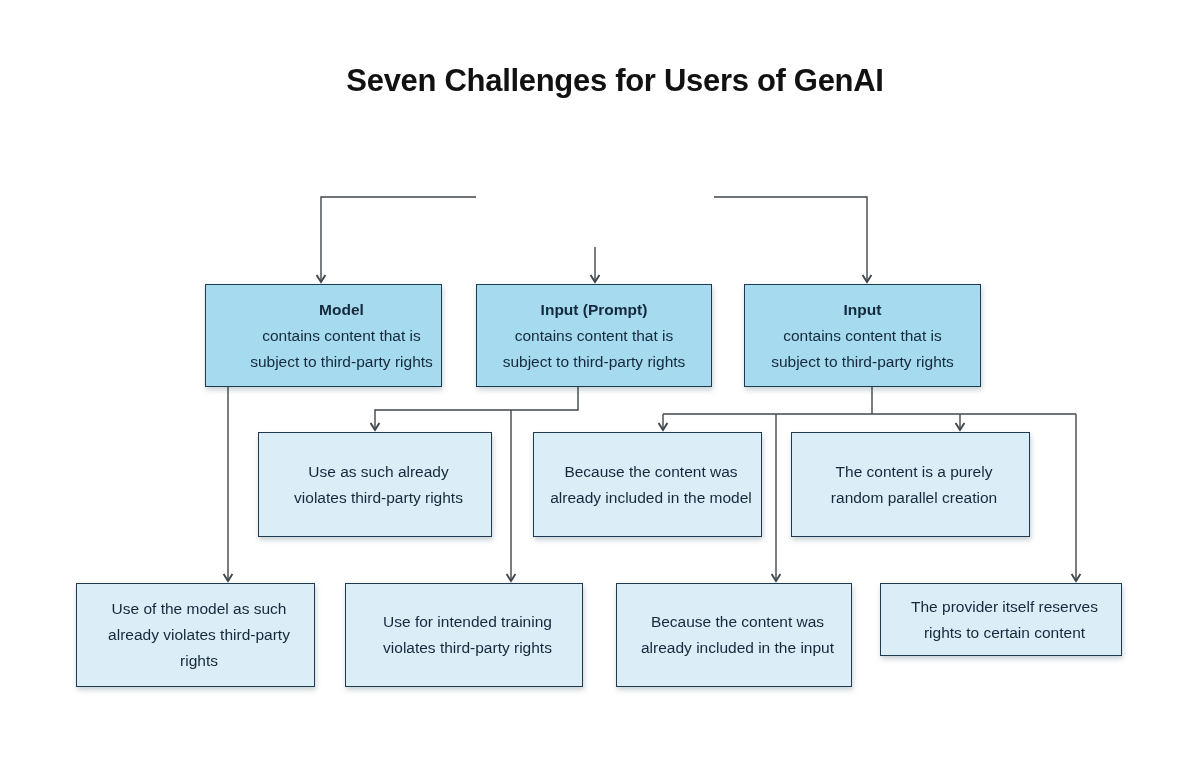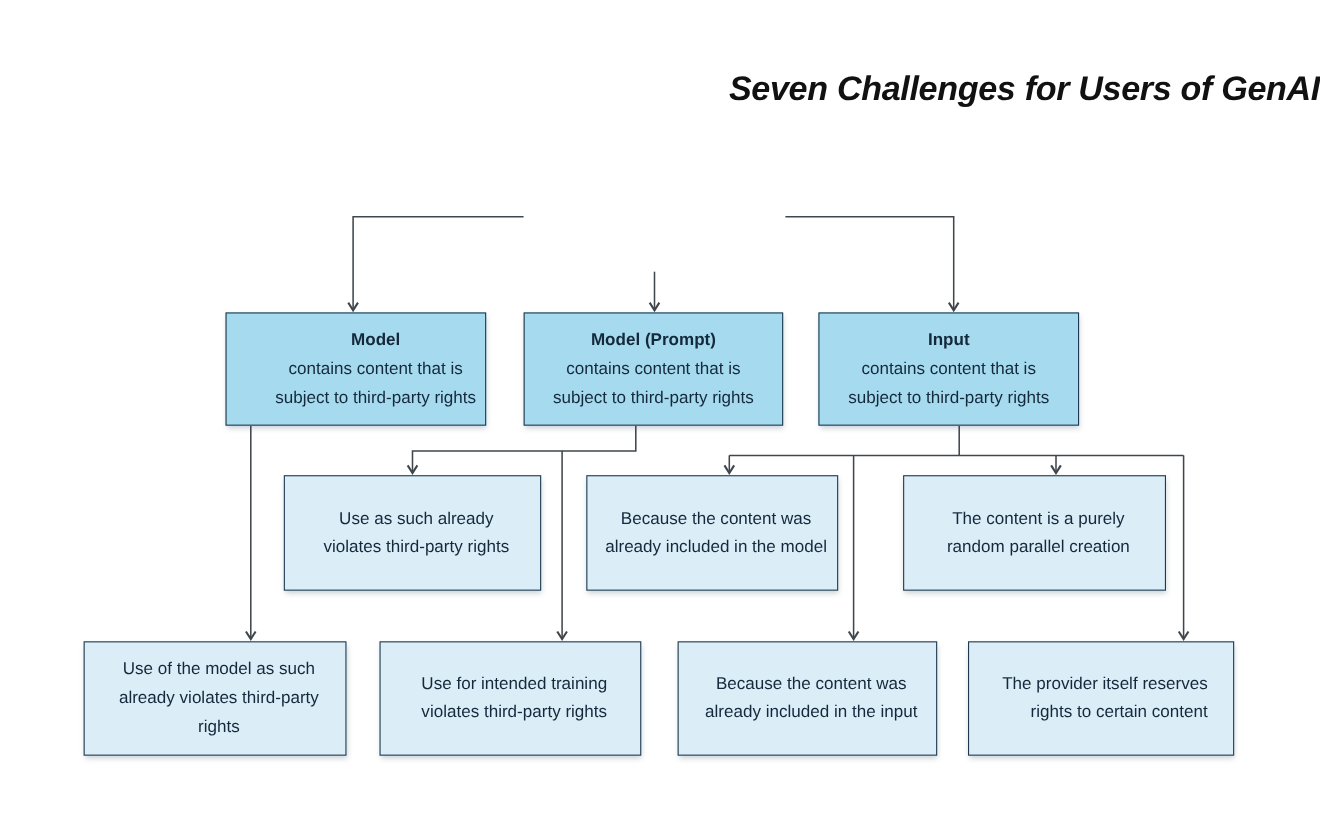--- a/index.html
+++ b/index.html
@@ -15,26 +15,25 @@
     position: relative;
     width: 1200px;
     height: 760px;
     background: var(--page-bg, #fff);
   }
   .title {
     position: absolute;
     left: 30px;
     right: 0;
     top: 63px;
-    text-align: right;
+    text-align: center;
     font-size: 31px;
     font-weight: 700;
     letter-spacing: -0.3px;
     color: var(--title-text, #111);
-    font-style: italic;
   }
   .node {
     position: absolute;
     box-sizing: border-box;
     display: flex;
     flex-direction: column;
     align-items: center;
     justify-content: center;
     text-align: center;
     font-size: 15.5px;
@@ -55,25 +54,25 @@
     border-width: 2px;
   }
   .node-l2 { background: var(--level2-fill, #a6daee); top: 284px; height: 103px; }
   #node-model  { left: 205px; width: 237px; padding-left: 44px; }
   #node-input  { left: 476px; width: 236px; }
   #node-output { left: 744px; width: 237px; }
 
   .node-leaf { background: var(--leaf-fill, #dbedf6); padding-left: 15px; }
   #node-mid-0 { left: 258px; top: 432px; width: 234px; height: 105px; }
   #node-mid-1 { left: 533px; top: 432px; width: 229px; height: 105px; }
-  #node-mid-2 { left: 821px; top: 432px; width: 239px; height: 105px; }
+  #node-mid-2 { left: 791px; top: 432px; width: 239px; height: 105px; }
   #node-bottom-0 { left: 76px;  top: 583px; width: 239px; height: 104px; }
   #node-bottom-1 { left: 345px; top: 583px; width: 238px; height: 104px; }
   #node-bottom-2 { left: 616px; top: 583px; width: 236px; height: 104px; }
-  #node-bottom-3 { left: 880px; top: 583px; width: 242px; height: 104px; text-align: right; }
+  #node-bottom-3 { left: 880px; top: 583px; width: 242px; height: 73px; }
 
   svg.connectors {
     position: absolute;
     left: 0; top: 0;
     width: 1200px; height: 760px;
     pointer-events: none;
   }
   .connector {
     fill: none;
     stroke: var(--line-color, #3f464c);
@@ -116,21 +115,21 @@
     <path class="connector" d="M 1076 414 L 1076 581" marker-end="url(#arrow)"></path>
   </svg>
 
 
   <div class="node node-l2" id="node-model">
     <span class="node-title">Model</span>
     <span class="node-body">contains content that is
 subject to third-party rights</span>
   </div>
   <div class="node node-l2" id="node-input">
-    <span class="node-title">Model (Prompt)</span>
+    <span class="node-title">Input (Prompt)</span>
     <span class="node-body">contains content that is
 subject to third-party rights</span>
   </div>
   <div class="node node-l2" id="node-output">
     <span class="node-title">Input</span>
     <span class="node-body">contains content that is
 subject to third-party rights</span>
   </div>
 
   <div class="node node-leaf" id="node-mid-0">

